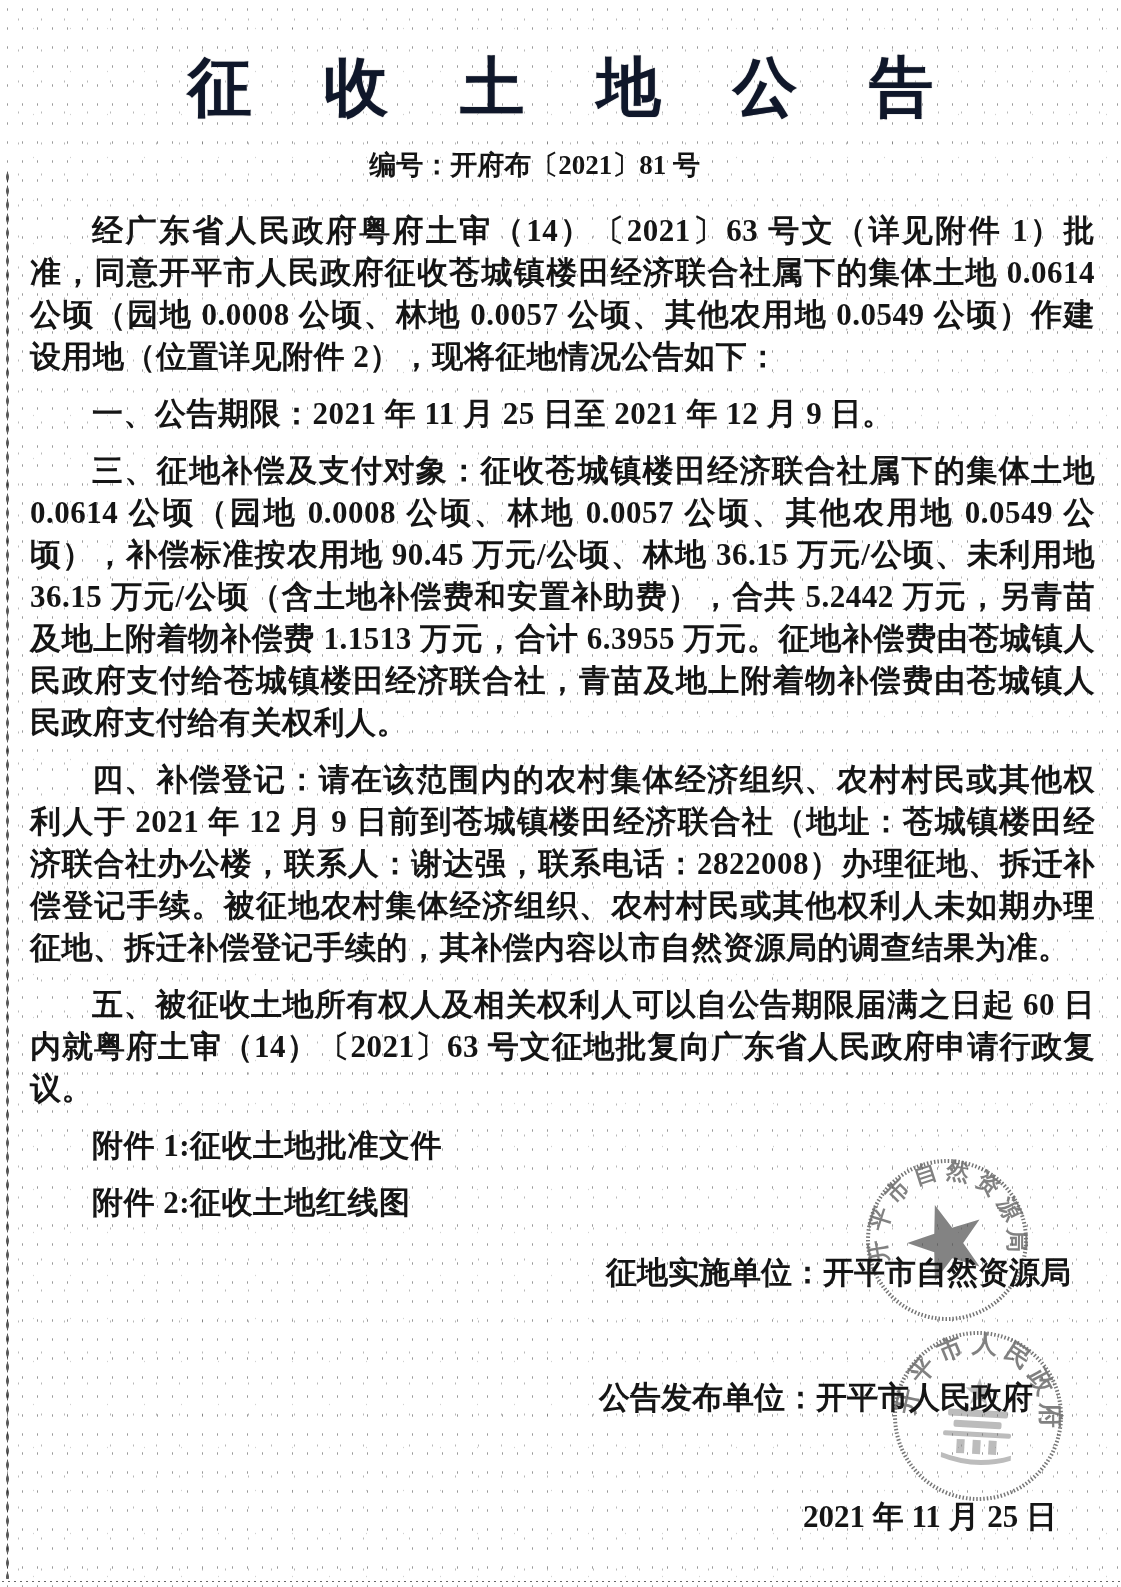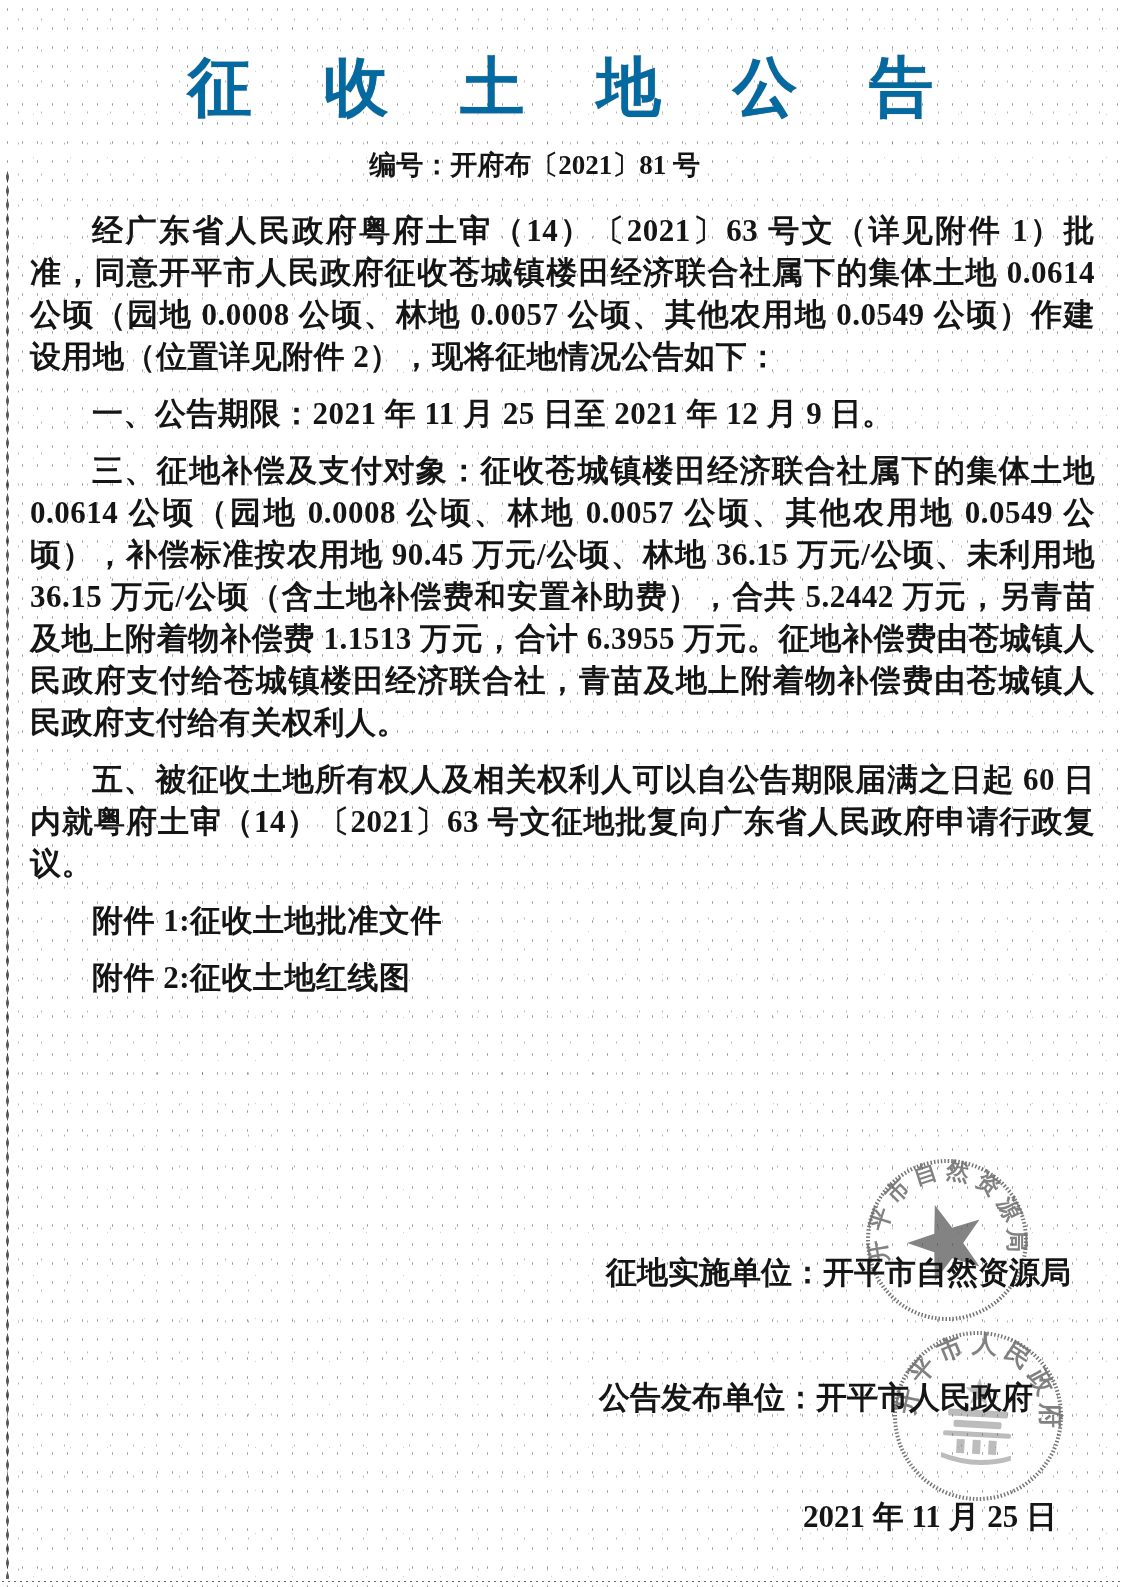--- a/index.html
+++ b/index.html
@@ -18,21 +18,21 @@
     background-position: 0 57px, 7px 66px, 15px 50px; }
   .edge-left { position:absolute; left:6px; top:170px; bottom:8px; width:3px; z-index:2;
     background-image:radial-gradient(rgba(0,0,0,.65) 1px, transparent 1.3px);
     background-size:3px 14px; }
   .edge-bottom { position:absolute; left:0; right:0; bottom:4px; height:3px; z-index:2;
     background-image:radial-gradient(rgba(0,0,0,.6) .9px, transparent 1.1px);
     background-size:6px 3px; }
   .content { position:relative; z-index:3; }
 
   .title { margin-top:44px; text-align:center; font-size:64px; font-weight:bold;
-           letter-spacing:.44em; text-indent:.44em; color:#0369a1;
+           letter-spacing:.44em; text-indent:.44em; color:#0f172a;
            text-shadow:0 0 1px rgba(0,0,0,.55); }
   .doc-no { margin-top:16px; text-align:center; padding-right:52px;
             font-size:27px; font-weight:bold; }
 
   .body-text { padding:12px 26px 0 30px; font-size:31px; font-weight:bold;
                line-height:42px; text-align:justify; letter-spacing:.5px; }
   .body-text p { text-indent:2em;margin-top:15px; }
   .p-gap { margin-top:14px; }
 
   .f-line { position:absolute; z-index:5; font-size:31px; font-weight:bold; white-space:nowrap; }
@@ -52,20 +52,21 @@
   <div class="edge-bottom"></div>
 
   <div class="content">
     <h1 class="title">征 收 土 地 公 告</h1>
     <div class="doc-no">编号：开府布〔2021〕81 号</div>
 
     <div class="body-text">
       <p>经广东省人民政府粤府土审（14）〔2021〕63 号文（详见附件 1）批准，同意开平市人民政府征收苍城镇楼田经济联合社属下的集体土地 0.0614 公顷（园地 0.0008 公顷、林地 0.0057 公顷、其他农用地 0.0549 公顷）作建设用地（位置详见附件 2），现将征地情况公告如下：</p>
       <p>一、公告期限：2021 年 11 月 25 日至 2021 年 12 月 9 日。</p>
       <p>三、征地补偿及支付对象：征收苍城镇楼田经济联合社属下的集体土地 0.0614 公顷（园地 0.0008 公顷、林地 0.0057 公顷、其他农用地 0.0549 公顷），补偿标准按农用地 90.45 万元/公顷、林地 36.15 万元/公顷、未利用地 36.15 万元/公顷（含土地补偿费和安置补助费），合共 5.2442 万元，另青苗及地上附着物补偿费 1.1513 万元，合计 6.3955 万元。征地补偿费由苍城镇人民政府支付给苍城镇楼田经济联合社，青苗及地上附着物补偿费由苍城镇人民政府支付给有关权利人。</p>
+      <p class="p-gap">四、补偿登记：请在该范围内的农村集体经济组织、农村村民或其他权利人于 2021 年 12 月 9 日前到苍城镇楼田经济联合社（地址：苍城镇楼田经济联合社办公楼，联系人：谢达强，联系电话：2822008）办理征地、拆迁补偿登记手续。被征地农村集体经济组织、农村村民或其他权利人未如期办理征地、拆迁补偿登记手续的，其补偿内容以市自然资源局的调查结果为准。</p>
       <p>五、被征收土地所有权人及相关权利人可以自公告期限届满之日起 60 日内就粤府土审（14）〔2021〕63 号文征地批复向广东省人民政府申请行政复议。</p>
       <p>附件 1:征收土地批准文件</p>
       <p>附件 2:征收土地红线图</p>
     </div>
   </div>
 
   <svg class="seal seal-1" width="170" height="170" viewBox="0 0 170 170">
     <circle cx="85" cy="85" r="79" fill="none" stroke="#565656" stroke-width="4" stroke-dasharray="1.5,2"></circle>
     <polygon points="85,48 94.4,75.1 123,75.6 100.2,92.9 108.5,120.4 85,104 61.5,120.4 69.8,92.9 47,75.6 75.6,75.1" transform="rotate(-14 85 88)" fill="#4d4d4d" opacity=".85"></polygon>
     <defs>

